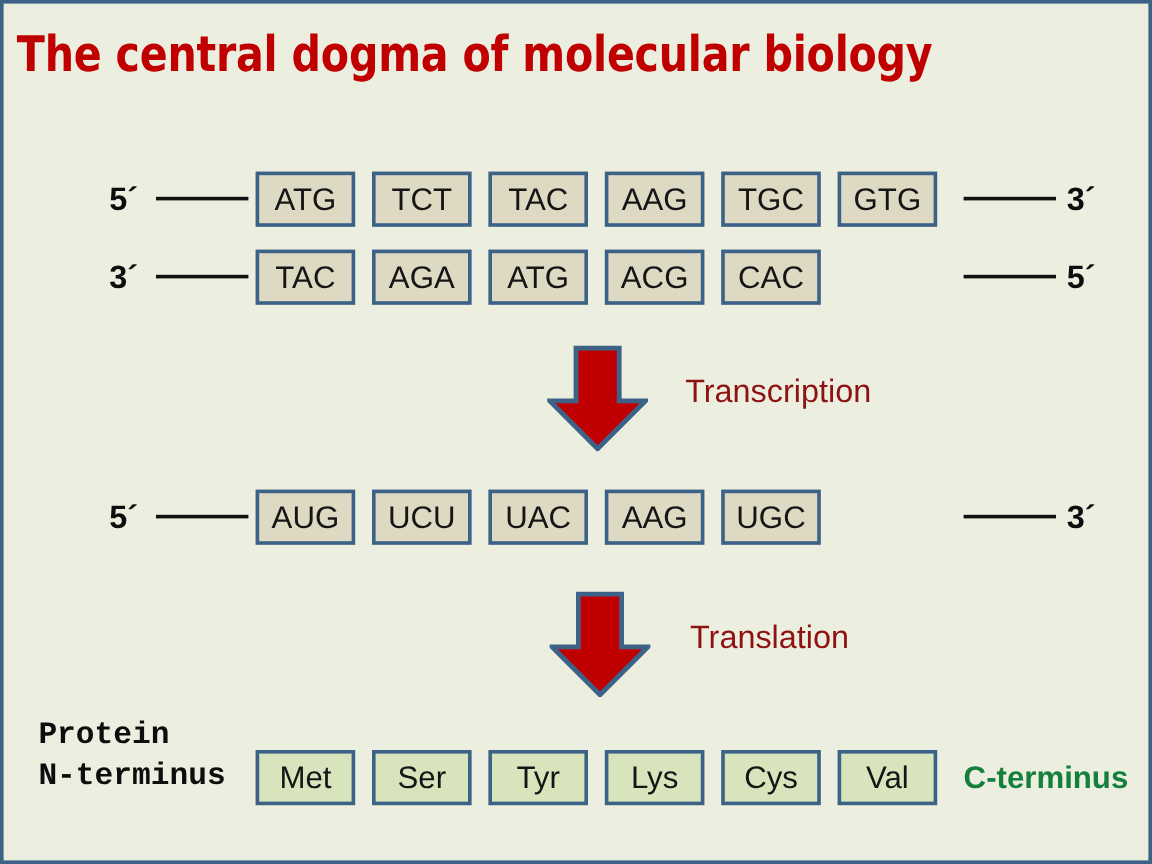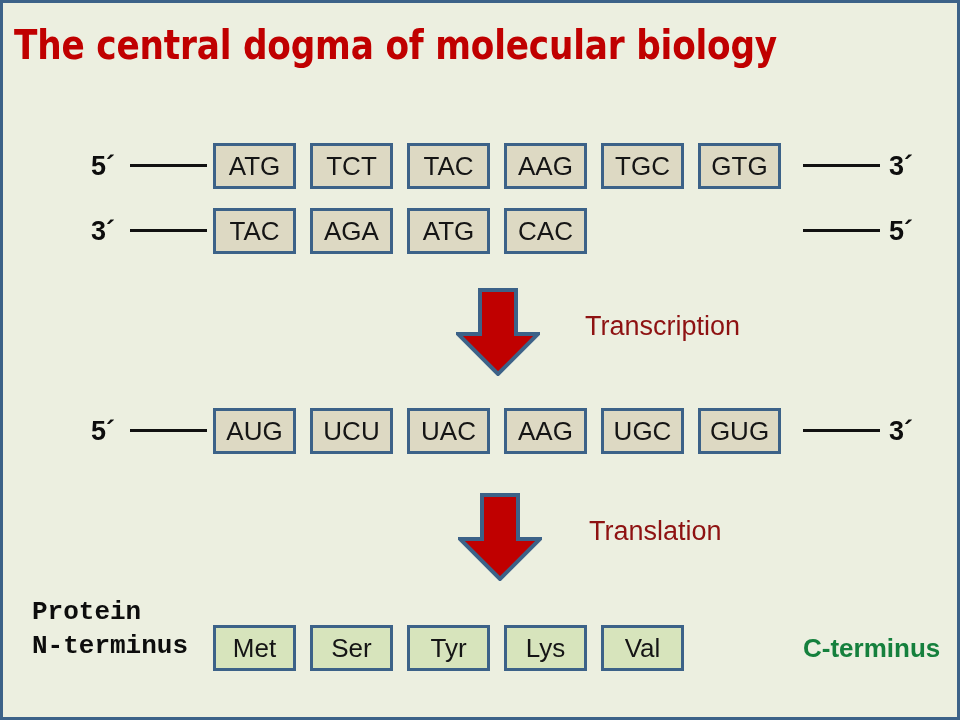--- a/index.html
+++ b/index.html
@@ -102,21 +102,20 @@
     position: absolute;
   }
   .arrow-svg { display: block; }
 
   .step-label {
     position: absolute;
     font-size: 27px;
     color: #8E1212;
     font-family: "Liberation Sans", sans-serif;
     white-space: nowrap;
-    margin-left: 14px;
   }
 
   
   #protein-label {
     position: absolute;
     left: 29px;
     top: 592px;
     font-size: 26px;
     font-weight: bold;
     color: #0d0d0d;
@@ -157,20 +156,21 @@
     <span class="end-label right">3´</span>
   </div>
 
   <div class="seq-row" style="top:205px;">
     <span class="end-label left">3´</span>
     <span class="tail left"></span>
     <div class="boxes">
       <div class="codon dna">TAC</div>
       <div class="codon dna">AGA</div>
       <div class="codon dna">ATG</div>
+      <div class="codon dna">ACG</div>
       <div class="codon dna">CAC</div>
     </div>
     <span class="tail right"></span>
     <span class="end-label right">5´</span>
   </div>
 
   <div class="arrow-wrap" style="left:453px; top:285px;">
     <svg class="arrow-svg" width="84" height="88" viewBox="0 0 84 88">
       <polygon points="24,2 60,2 60,46 82,46 42,86 2,46 24,46" fill="#C00000" stroke="#3C6288" stroke-width="4" stroke-linejoin="miter"></polygon>
     </svg>
@@ -179,21 +179,20 @@
 
   <div class="seq-row" style="top:405px;">
     <span class="end-label left">5´</span>
     <span class="tail left"></span>
     <div class="boxes">
       <div class="codon rna">AUG</div>
       <div class="codon rna">UCU</div>
       <div class="codon rna">UAC</div>
       <div class="codon rna">AAG</div>
       <div class="codon rna">UGC</div>
-      <div class="codon rna">GUG</div>
     </div>
     <span class="tail right"></span>
     <span class="end-label right">3´</span>
   </div>
 
   <div class="arrow-wrap" style="left:455px; top:490px;">
     <svg class="arrow-svg" width="84" height="88" viewBox="0 0 84 88">
       <polygon points="24,2 60,2 60,46 82,46 42,86 2,46 24,46" fill="#C00000" stroke="#3C6288" stroke-width="4" stroke-linejoin="miter"></polygon>
     </svg>
   </div>
@@ -203,19 +202,20 @@
     <div>Protein</div>
     <div>N-terminus</div>
   </div>
 
   <div class="seq-row" style="top:622px;">
     <div class="boxes">
       <div class="codon aa">Met</div>
       <div class="codon aa">Ser</div>
       <div class="codon aa">Tyr</div>
       <div class="codon aa">Lys</div>
+      <div class="codon aa">Cys</div>
       <div class="codon aa">Val</div>
     </div>
   </div>
 
   <div id="c-terminus">C-terminus</div>
 
 </div>
 
 </body></html>

